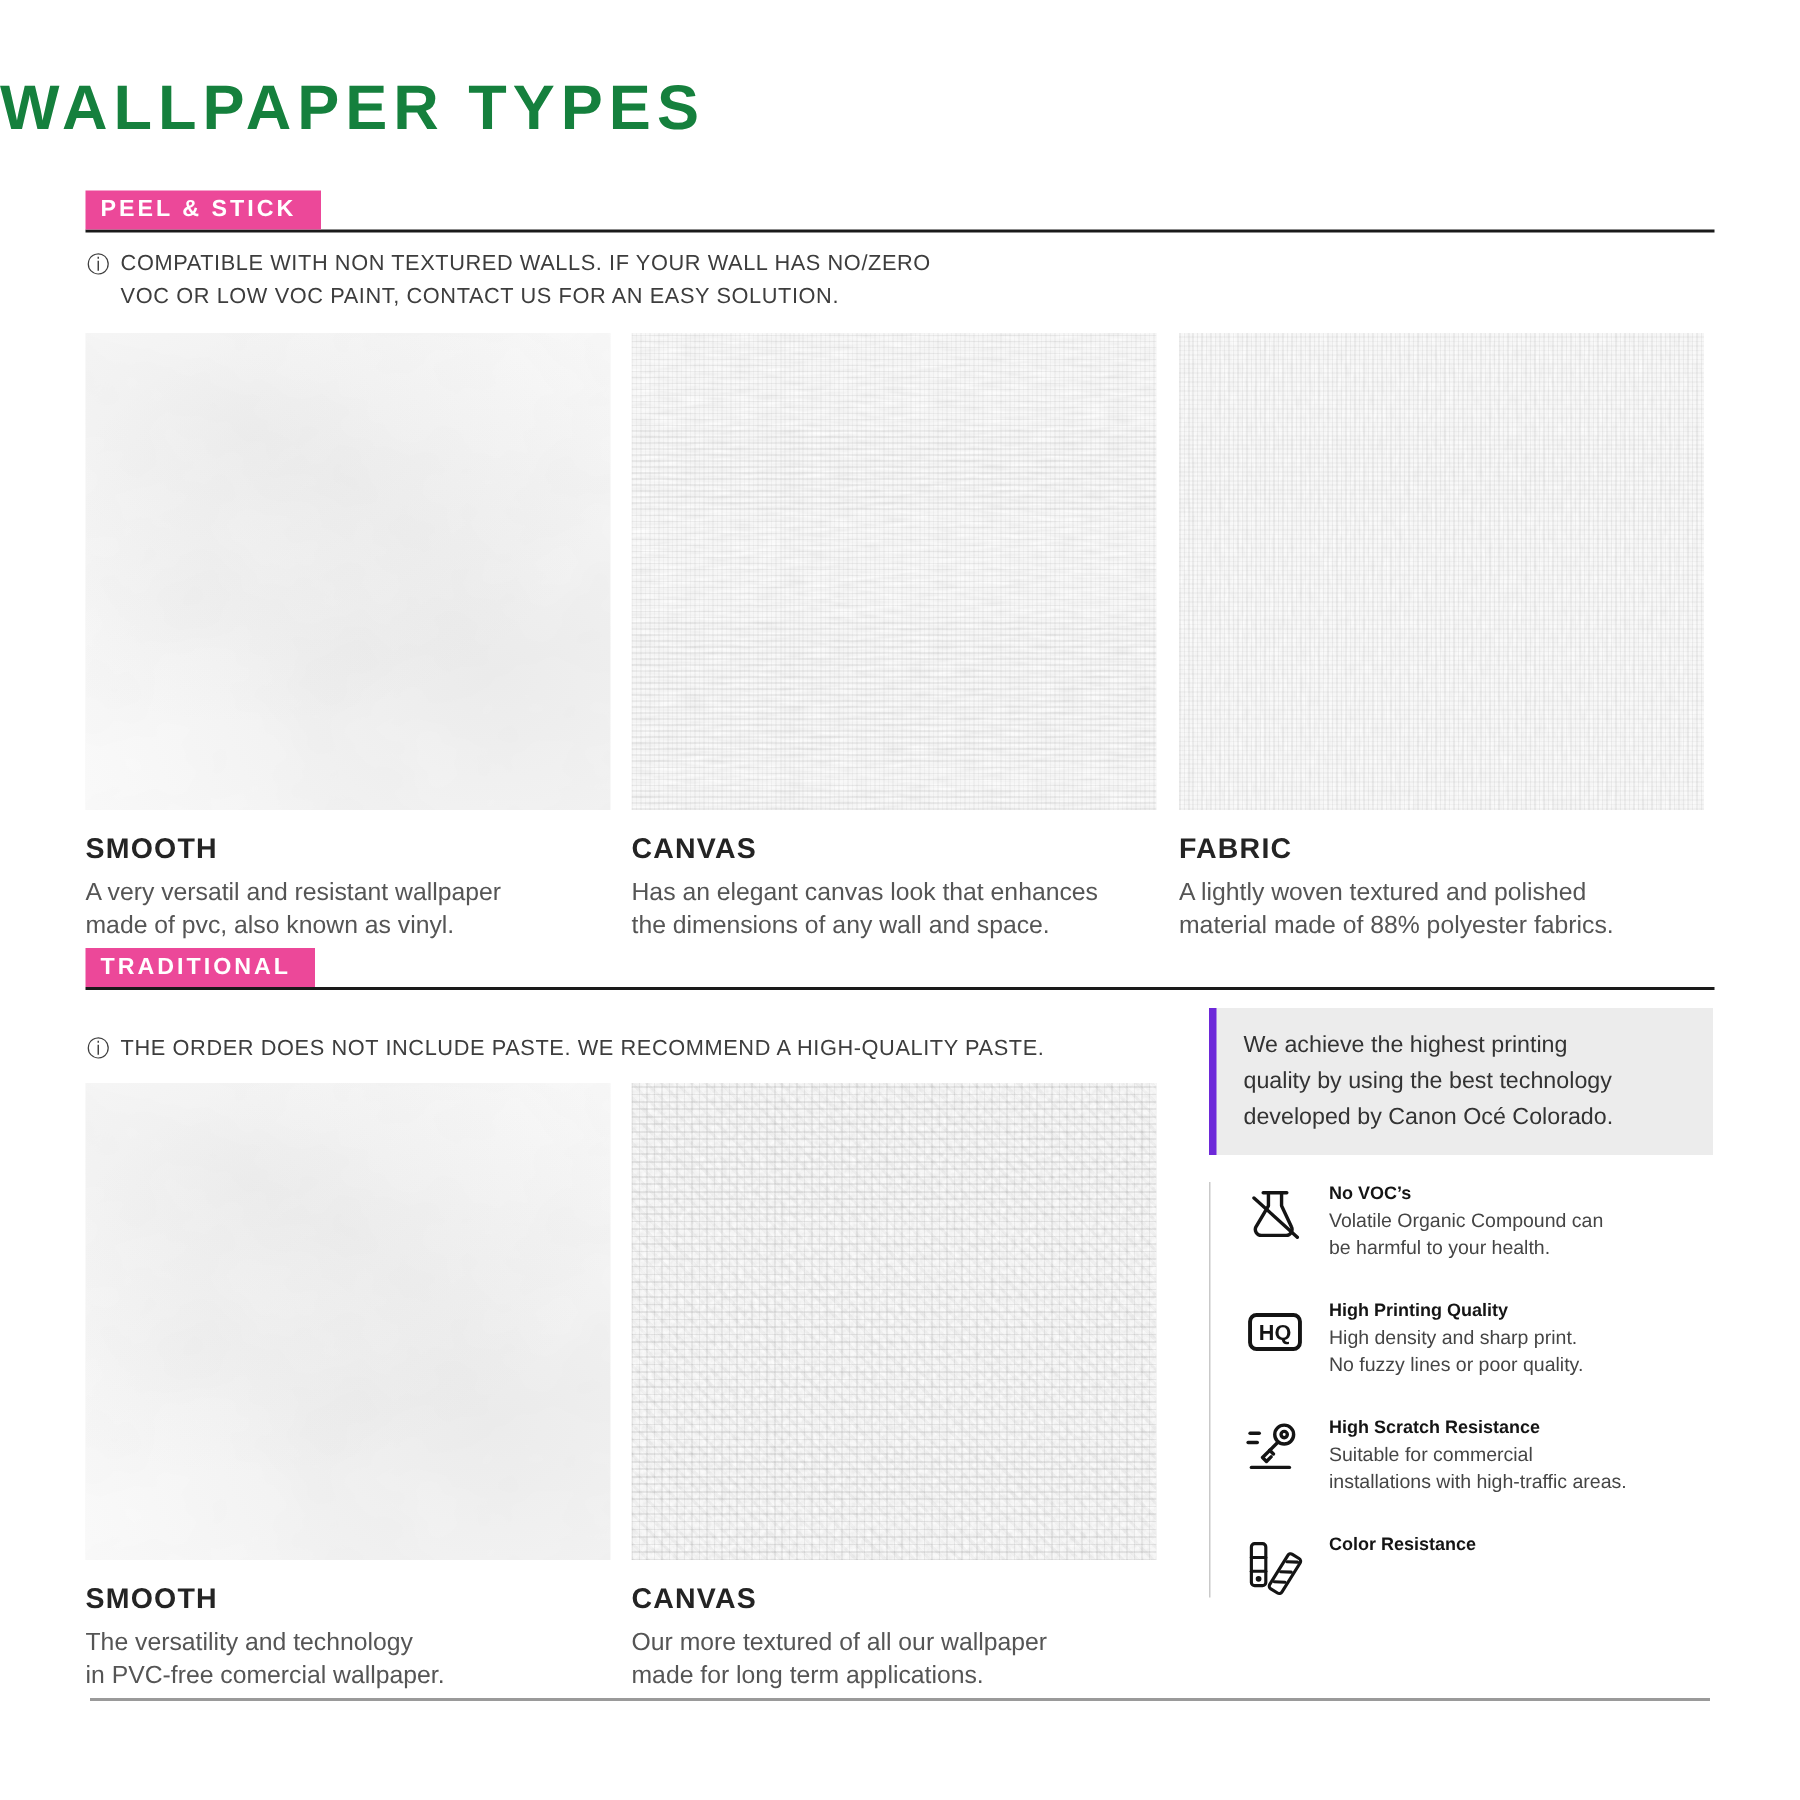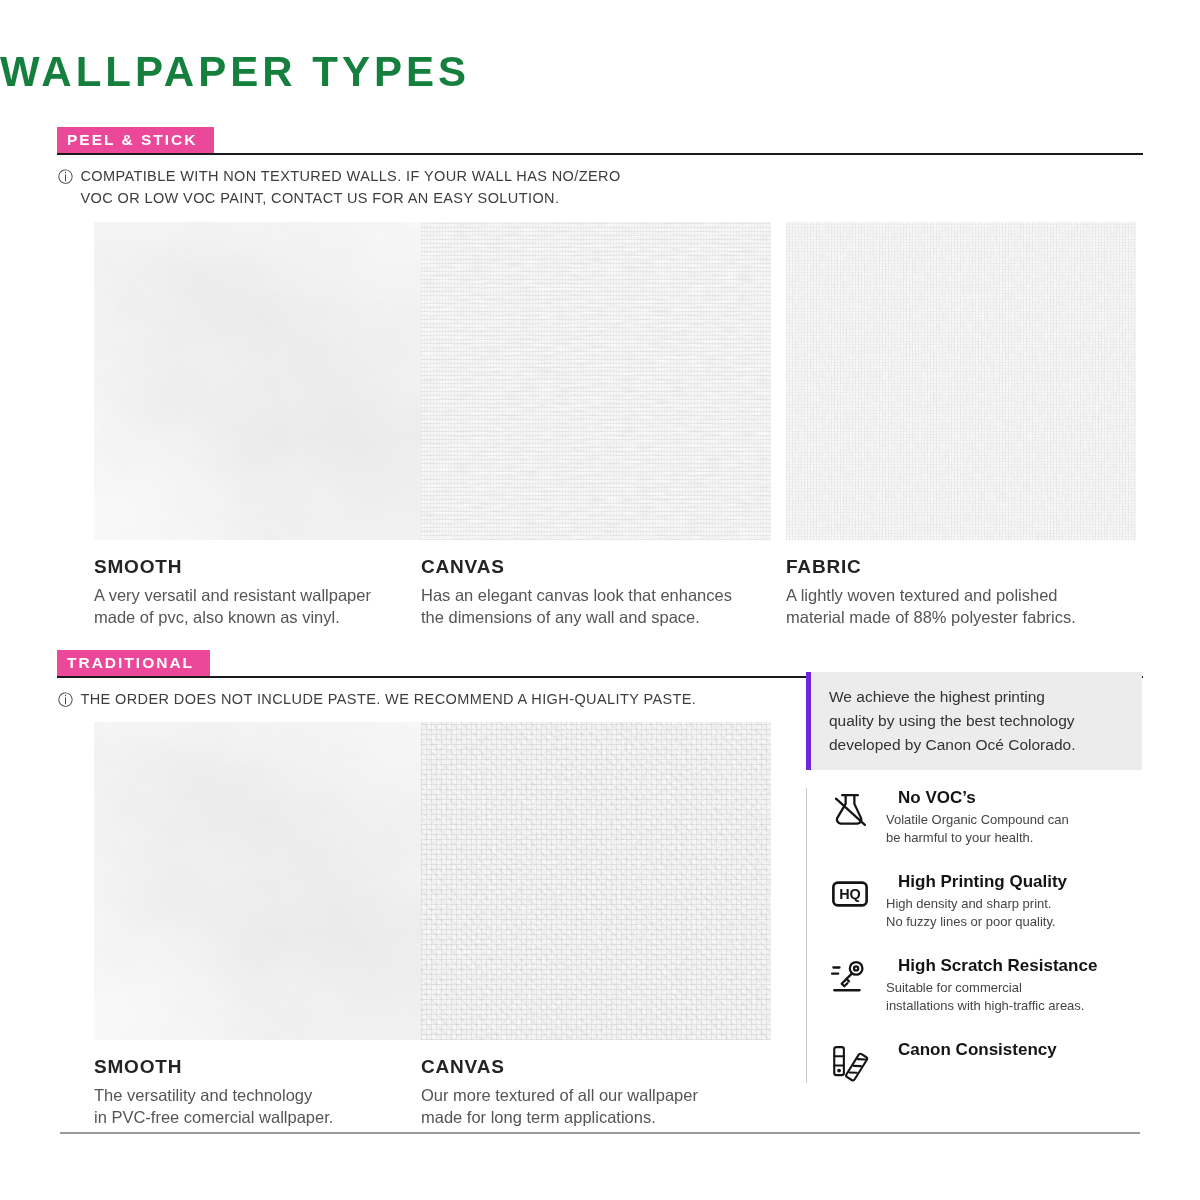--- a/index.html
+++ b/index.html
@@ -15,21 +15,21 @@
     font-size:42px;font-weight:700;letter-spacing:4px;color:#15803d;
   }
 
   
   .section-head{left:57px;width:1086px;border-bottom:2px solid #1a1a1a;height:26px;}
   .section-label{
     display:inline-block;background:#ec4899;color:#fff;
     font-size:15.5px;font-weight:700;letter-spacing:2px;
     padding:4px 16px 4px 10px;line-height:18px;
   }
-  .head-1{top:127px;} .head-2{top:650px;text-decoration:underline;}
+  .head-1{top:127px;} .head-2{top:632px;text-decoration:underline;}
 
   
   .note{left:58px;display:flex;gap:7px;align-items:flex-start;
     font-size:14.5px;letter-spacing:.4px;color:#3d3d3d;line-height:1.5;}
   .note-1{top:166px;} .note-2{top:689px;}
   .info-glyph{font-size:15px;line-height:1.4;color:#3d3d3d;}
   .note-text{white-space:pre-line;}
 
   
   .col{width:350px;}
@@ -58,37 +58,37 @@
       repeating-linear-gradient(45deg, rgba(120,120,120,0.05) 0 2px, transparent 2px 7px);
   }
   .swatch-title{
     margin:16px 0 6px;font-size:19px;font-weight:700;
     letter-spacing:.8px;color:#242424;
   }
   .swatch-desc{
     margin:0;font-size:16.5px;color:#555;line-height:1.35;white-space:pre-line;
   }
   .r1{top:222px;} .r2{top:722px;}
-  .c1{left:57px;margin-left:37px;} .c2{left:421px;} .c3{left:786px;}
+  .c1{left:57px;} .c2{left:421px;} .c3{left:786px;}
 
   
   .quote{
     left:806px;top:672px;width:301px;background:#ececec;
     border-left:5px solid #6d28d9;padding:13px 12px 13px 18px;
     font-size:15.5px;line-height:1.55;color:#333;white-space:pre-line;
   }
   .features{
     left:806px;top:788px;width:322px;border-left:1px solid #c9c9c9;
     padding-left:22px;display:flex;flex-direction:column;gap:24px;box-sizing:border-box;
   }
   .feature{display:flex;gap:15px;}
   .ficon{width:42px;height:42px;flex:0 0 42px;margin-top:1px;}
   .ficon svg{display:block;}
   .ftext{flex:1;}
-  .ftitle{margin:0 12px 3px;font-size:17px;font-weight:700;color:#141414;}
+  .ftitle{margin:0 0 3px;font-size:12px;font-weight:700;color:#141414;}
   .fdesc{margin:0;font-size:13px;color:#454545;line-height:1.42;white-space:pre-line;}
 
   
   .bottom-divider{left:60px;top:1132px;width:1080px;height:2px;background:#9a9a9a;}
 
   .defs-holder{position:absolute;width:0;height:0;overflow:hidden;}
 </style>
 </head>
 <body>
 
@@ -274,19 +274,19 @@
         <circle cx="11.5" cy="33.8" r="1" fill="#141414"></circle>
         <g transform="rotate(32 17 39)">
           <rect x="19" y="8" width="11" height="31" rx="2.5"></rect>
           <path d="M21 15 l7 -4"></path>
           <path d="M21 24 l7 -4"></path>
           <path d="M21 33 l7 -4"></path>
         </g>
       </svg>
     </span>
     <div class="ftext">
-      <p class="ftitle">Canon Consistency</p>
+      <p class="ftitle">Color Resistance</p>
     </div>
   </div>
 
 </div>
 
 <div class="abs bottom-divider"></div>
 
 </body></html>

